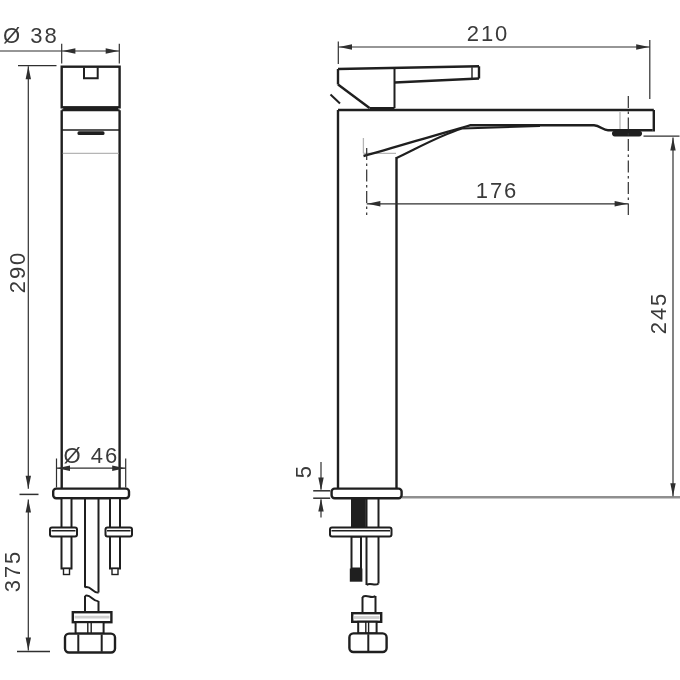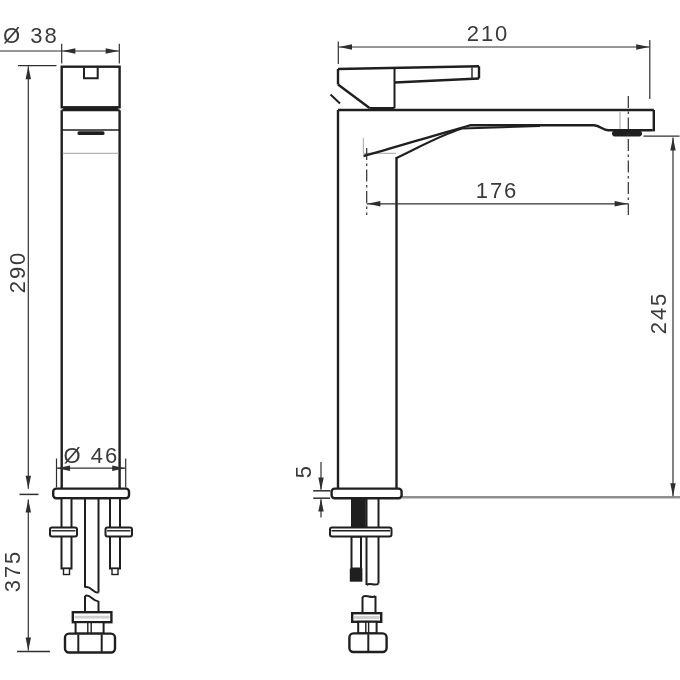--- a/index.html
+++ b/index.html
@@ -1,20 +1,20 @@
 <!DOCTYPE html>
 <html style="--outline: #1f1f1f; --dimension: #2f2f2f; --label: #3a3a3a; --hidden-line: #b5b5b5; --counter-line: #8f8f8f; --background: #ffffff;"><head>
 <meta charset="utf-8">
 <style>
   :root{
     --outline:#1f1f1f; --dimension:#2f2f2f; --label:#3a3a3a;
     --hidden-line:#b5b5b5; --counter-line:#8f8f8f; --background:#ffffff;
   }
   html,body{margin:0;padding:0;background:var(--background);}
-  .stage{width:680px;height:680px;position:relative;background:var(--background);overflow:hidden;}
+  .stage{width:680px;height:680px;position:relative;background:var(--background);overflow:hidden;border-radius:22px;}
   svg{display:block;}
   .ol   {stroke:var(--outline);stroke-width:2.4;fill:none;}
   .ol2  {stroke:var(--outline);stroke-width:2;fill:none;}
   .olt  {stroke:var(--outline);stroke-width:1.4;fill:none;}
   .seam {stroke:var(--outline);stroke-width:2.8;fill:none;}
   .hid  {stroke:var(--hidden-line);stroke-width:1.3;fill:none;}
   .stripe{stroke:#cfcfcf;stroke-width:2.8;fill:none;}
   .dim  {stroke:var(--dimension);stroke-width:1.2;fill:none;}
   .tick {stroke:var(--dimension);stroke-width:1.5;fill:none;}
   .cl   {stroke:var(--dimension);stroke-width:1.2;fill:none;stroke-dasharray:12 3.5 2.5 3.5;}

